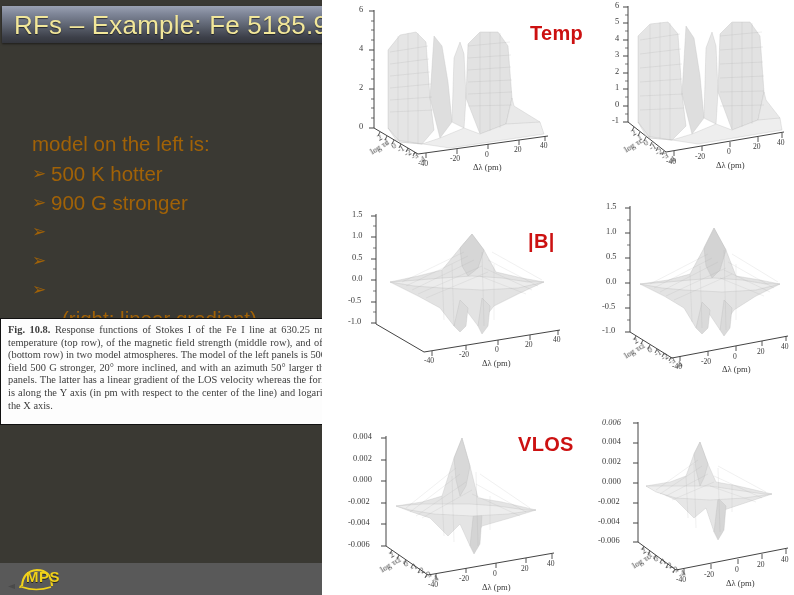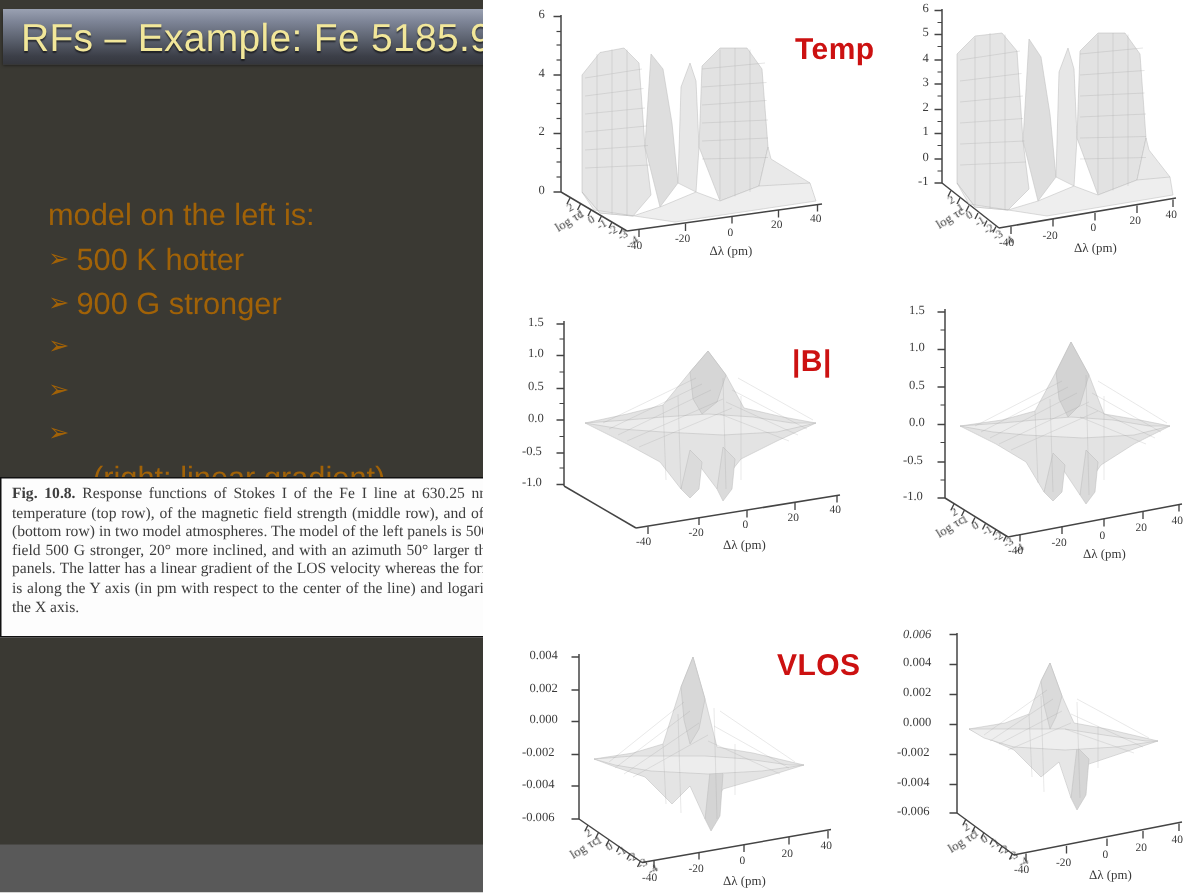--- a/index.html
+++ b/index.html
@@ -126,20 +126,29 @@
     </div>
     <div class="bullet-row">
       <span class="bullet-mark">➢</span>
     </div>
     <div class="bullet-row">
       <span class="bullet-mark">➢</span>
     </div>
     <span class="sub-line">(right: linear gradient)</span>
   </div>
 
+  <div class="mps-logo">
+    <svg width="78" height="26" viewBox="0 0 78 26">
+      <path d="M16 20 Q17 5 31 4 Q45 4 46 20" fill="none" stroke="#f2d21a" stroke-width="2.1"></path>
+      <path d="M14 19 L13 22 L17 21.5 Z" fill="#f2d21a"></path>
+      <path d="M9 18 L2 20.5 L9 23 Z" fill="#4a4a4a"></path>
+      <path d="M16 21 Q30 26 45 21" fill="none" stroke="#f2d21a" stroke-width="1.5"></path>
+    </svg>
+    <div class="mps-text">MPS</div>
+  </div>
 
   <div class="caption-box">
     <div class="caption-text">
       <b>Fig. 10.8.</b>
       <span>Response functions of Stokes I of the Fe I line at 630.25 nm to perturbations of the temperature (top row), of the magnetic field strength (middle row), and of the line-of-sight velocity (bottom row) in two model atmospheres. The model of the left panels is 500 K hotter, has a magnetic field 500 G stronger, 20° more inclined, and with an azimuth 50° larger than the model of the right panels. The latter has a linear gradient of the LOS velocity whereas the former is at rest. Wavelength is along the Y axis (in pm with respect to the center of the line) and logarithmic optical depth along the X axis.</span>
     </div>
   </div>
 
   <div class="plots">
 

